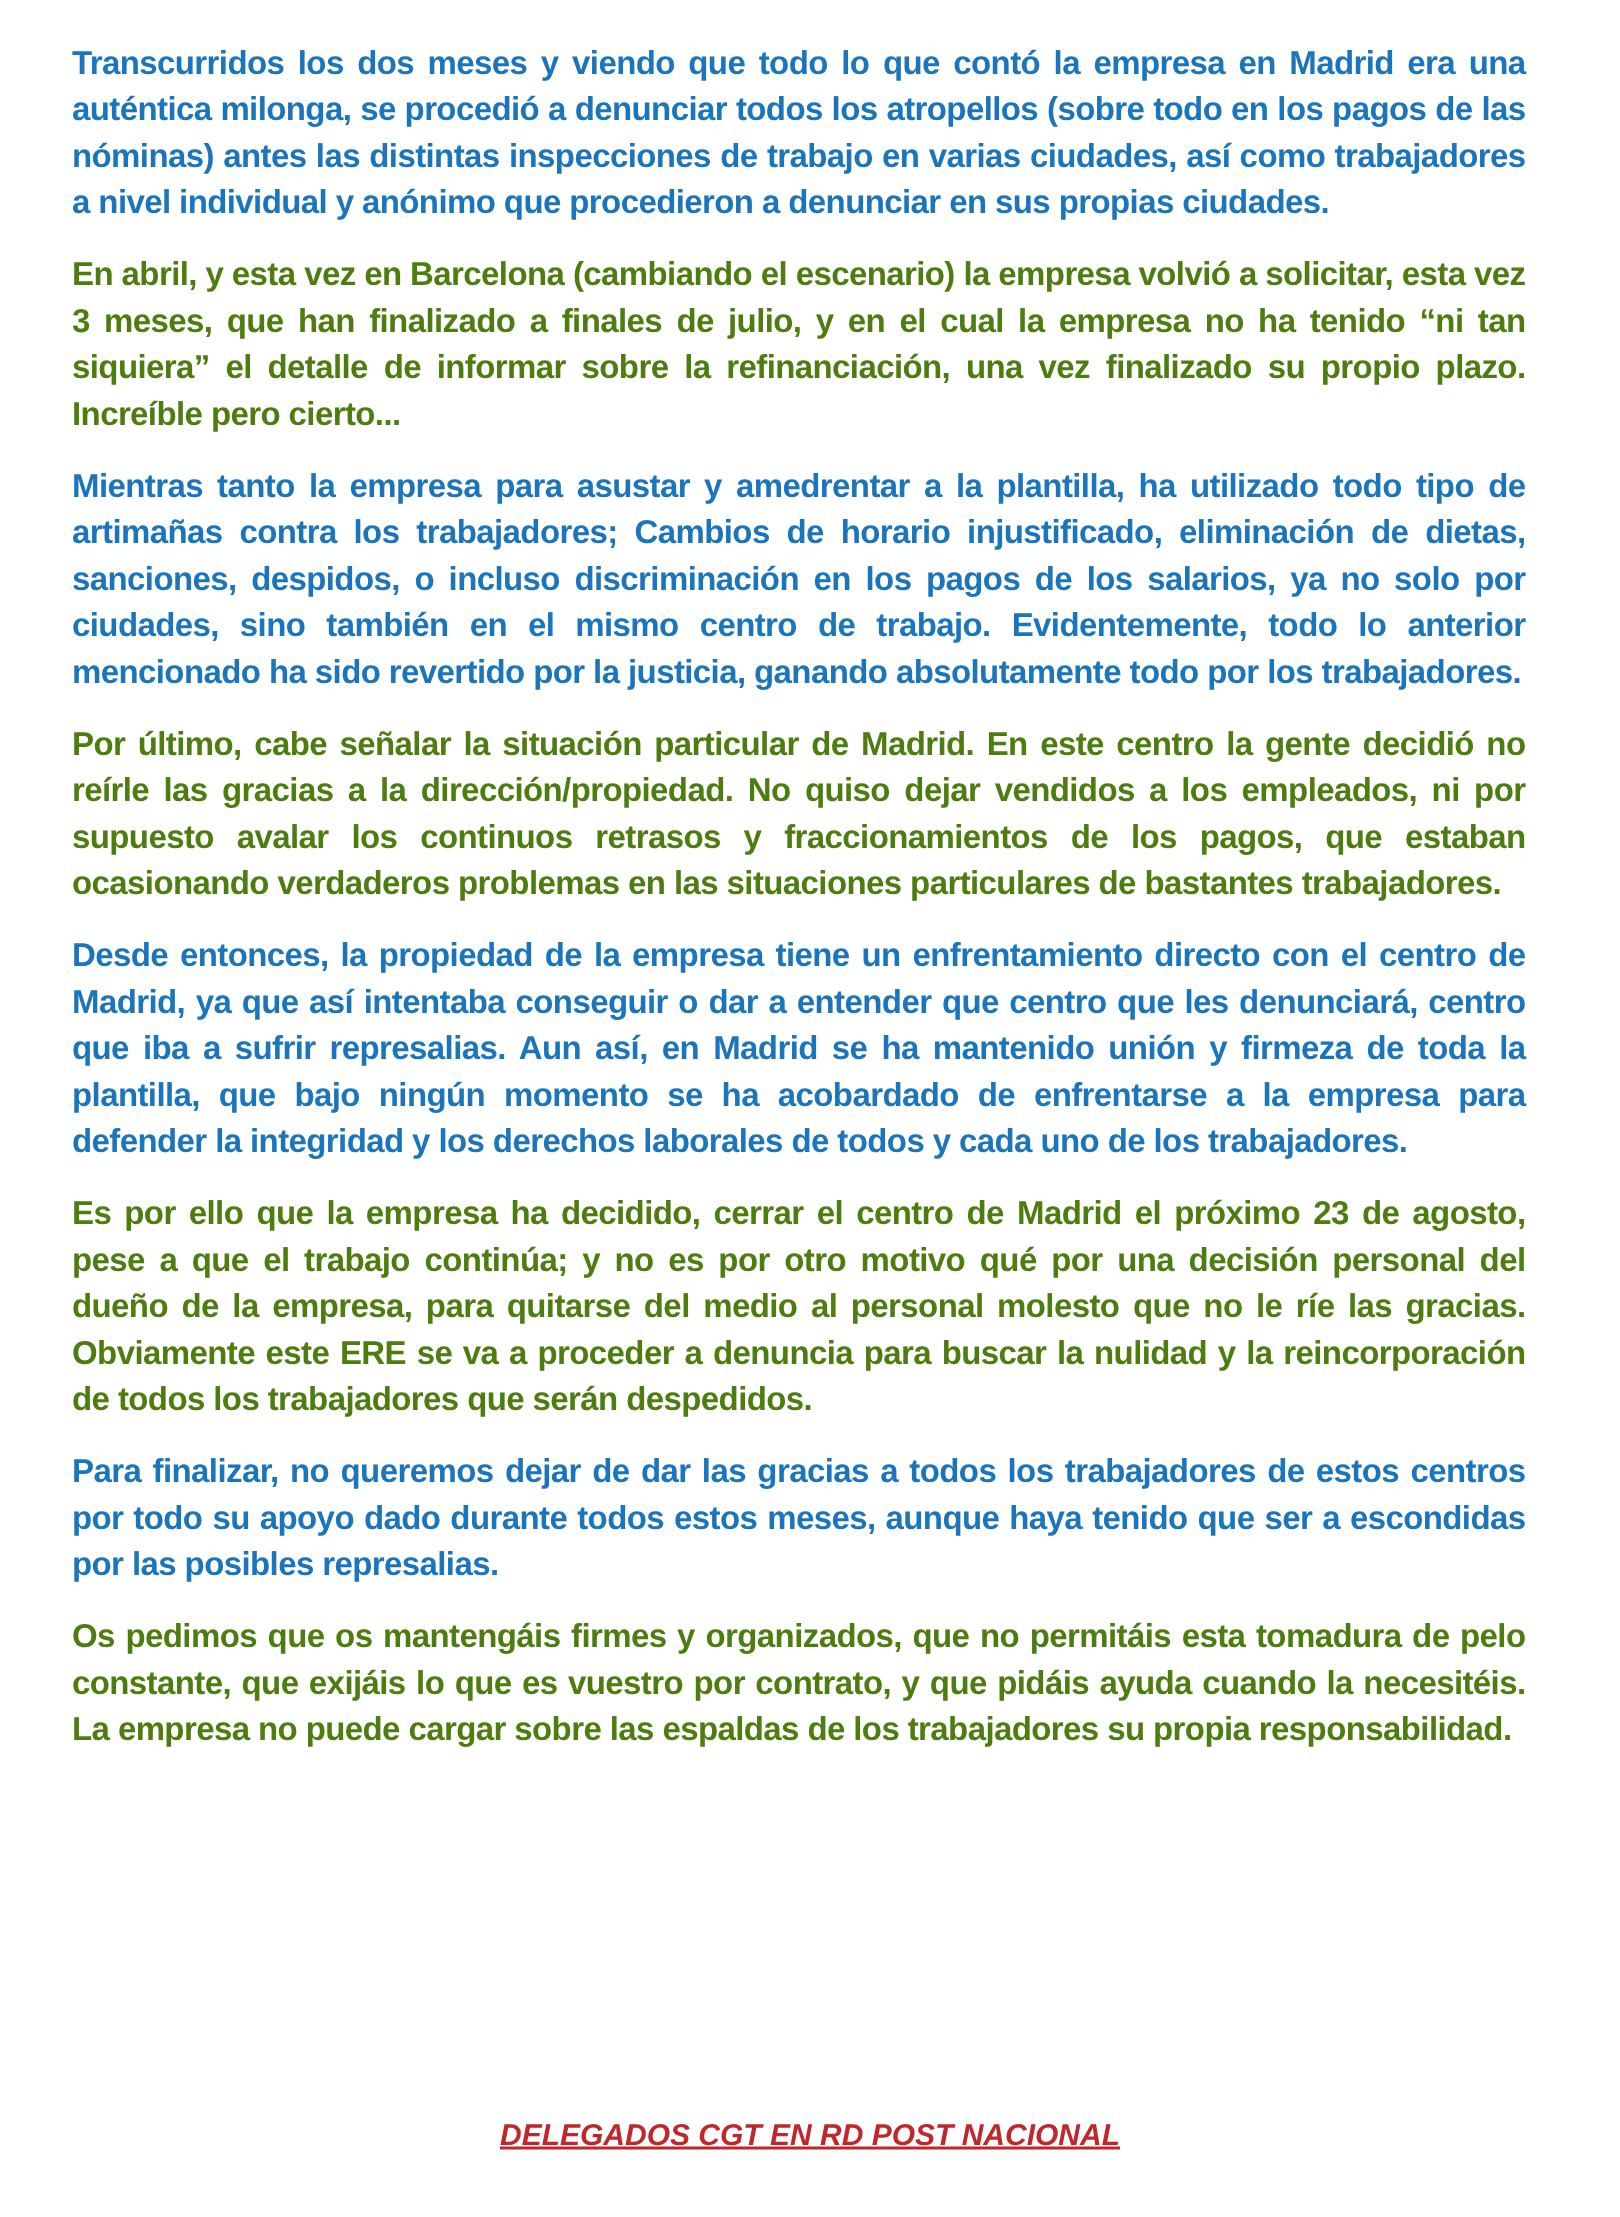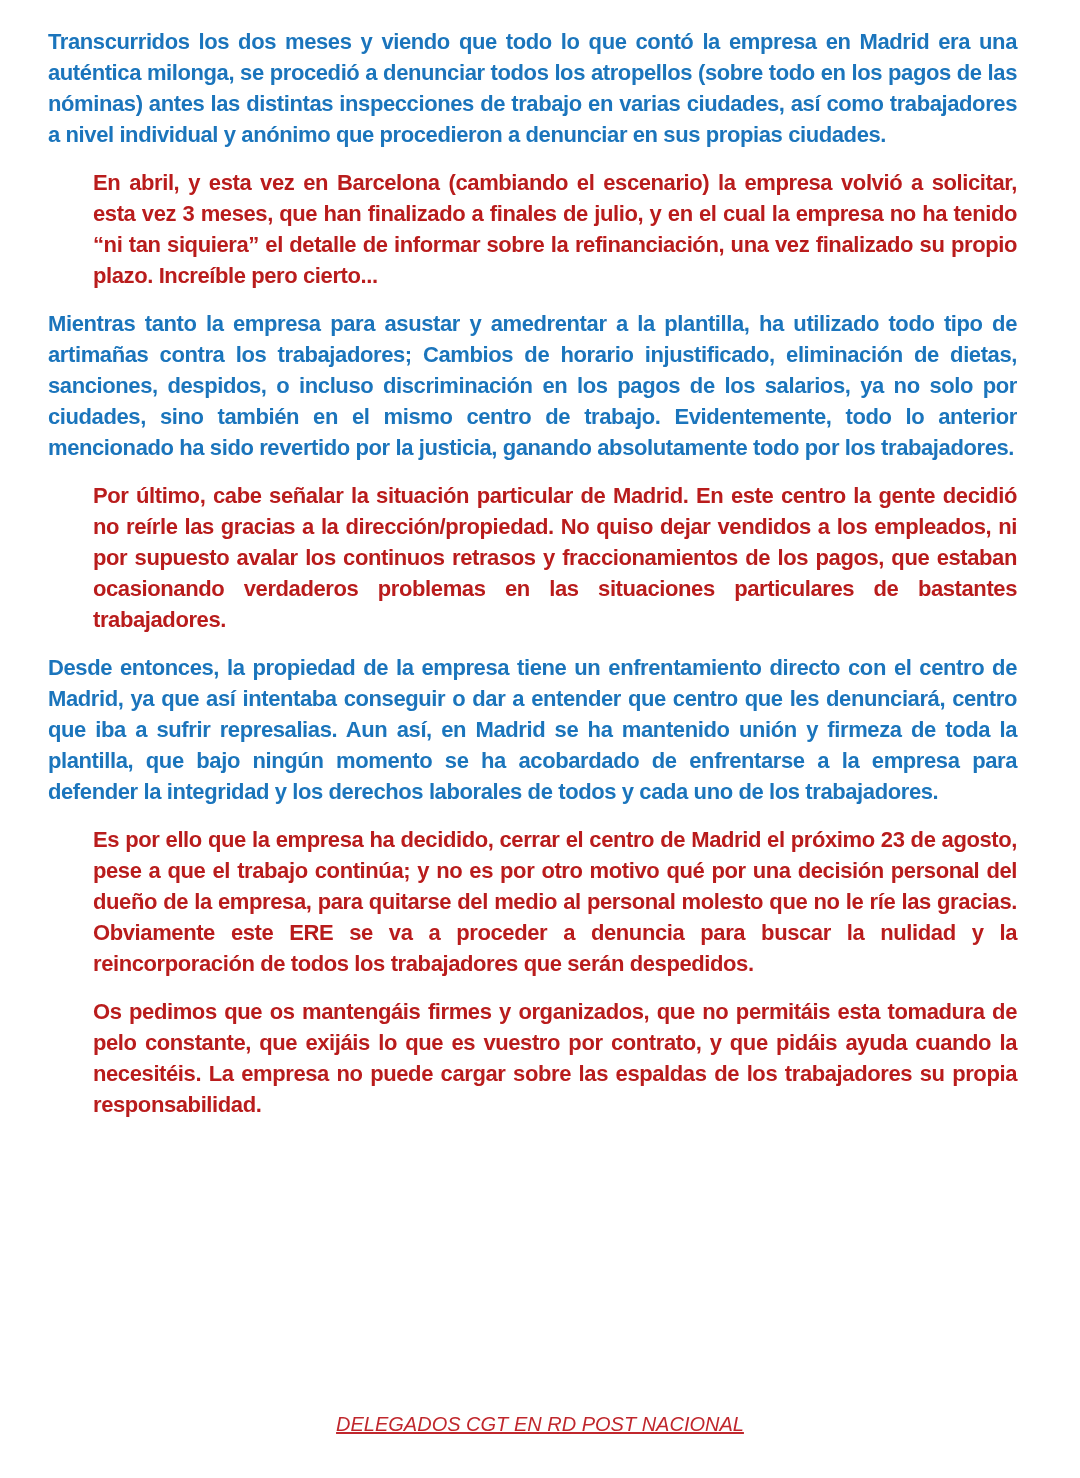--- a/index.html
+++ b/index.html
@@ -19,45 +19,46 @@
     overflow: hidden;
   }
   .para {
     margin: 0 0 17px 0;
     font-size: 22px;
     line-height: 31px;
     text-align: justify;
     letter-spacing: -0.4px;
   }
   .para.blue { color: #1B75BC; }
-  .para.dark { color: #b91c1c; margin-left: 45px; }
+  .para.dark { color: #4d7c0f; }
   .footer {
     position: absolute;
     left: 0;
     right: 0;
     bottom: 42px;
     text-align: center;
   }
   .footer-text {
     color: #C0272D;
     font-style: italic;
-    font-weight: 400;
+    font-weight: 700;
     font-size: 20px;
     letter-spacing: 0;
     text-decoration: underline;
   }
 </style>
 </head>
 <body>
 
 <div class="page">
   <p class="para blue">Transcurridos los dos meses y viendo que todo lo que contó la empresa en Madrid era una auténtica milonga, se procedió a denunciar todos los atropellos (sobre todo en los pagos de las nóminas) antes las distintas inspecciones de trabajo en varias ciudades, así como trabajadores a nivel individual y anónimo que procedieron a denunciar en sus propias ciudades.</p>
   <p class="para dark">En abril, y esta vez en Barcelona (cambiando el escenario) la empresa volvió a solicitar, esta vez 3 meses, que han finalizado a finales de julio, y en el cual la empresa no ha tenido “ni tan siquiera” el detalle de informar sobre la refinanciación, una vez finalizado su propio plazo. Increíble pero cierto...</p>
   <p class="para blue">Mientras tanto la empresa para asustar y amedrentar a la plantilla, ha utilizado todo tipo de artimañas contra los trabajadores; Cambios de horario injustificado, eliminación de dietas, sanciones, despidos, o incluso discriminación en los pagos de los salarios, ya no solo por ciudades, sino también en el mismo centro de trabajo. Evidentemente, todo lo anterior mencionado ha sido revertido por la justicia, ganando absolutamente todo por los trabajadores.</p>
   <p class="para dark">Por último, cabe señalar la situación particular de Madrid. En este centro la gente decidió no reírle las gracias a la dirección/propiedad. No quiso dejar vendidos a los empleados, ni por supuesto avalar los continuos retrasos y fraccionamientos de los pagos, que estaban ocasionando verdaderos problemas en las situaciones particulares de bastantes trabajadores.</p>
   <p class="para blue">Desde entonces, la propiedad de la empresa tiene un enfrentamiento directo con el centro de Madrid, ya que así intentaba conseguir o dar a entender que centro que les denunciará, centro que iba a sufrir represalias. Aun así, en Madrid se ha mantenido unión y firmeza de toda la plantilla, que bajo ningún momento se ha acobardado de enfrentarse a la empresa para defender la integridad y los derechos laborales de todos y cada uno de los trabajadores.</p>
   <p class="para dark">Es por ello que la empresa ha decidido, cerrar el centro de Madrid el próximo 23 de agosto, pese a que el trabajo continúa; y no es por otro motivo qué por una decisión personal del dueño de la empresa, para quitarse del medio al personal molesto que no le ríe las gracias. Obviamente este ERE se va a proceder a denuncia para buscar la nulidad y la reincorporación de todos los trabajadores que serán despedidos.</p>
+  <p class="para blue">Para finalizar, no queremos dejar de dar las gracias a todos los trabajadores de estos centros por todo su apoyo dado durante todos estos meses, aunque haya tenido que ser a escondidas por las posibles represalias.</p>
   <p class="para dark">Os pedimos que os mantengáis firmes y organizados, que no permitáis esta tomadura de pelo constante, que exijáis lo que es vuestro por contrato, y que pidáis ayuda cuando la necesitéis. La empresa no puede cargar sobre las espaldas de los trabajadores su propia responsabilidad.</p>
 
   <div class="footer">
     <span class="footer-text">DELEGADOS CGT EN RD POST NACIONAL</span>
   </div>
 </div>
 
 </body></html>

